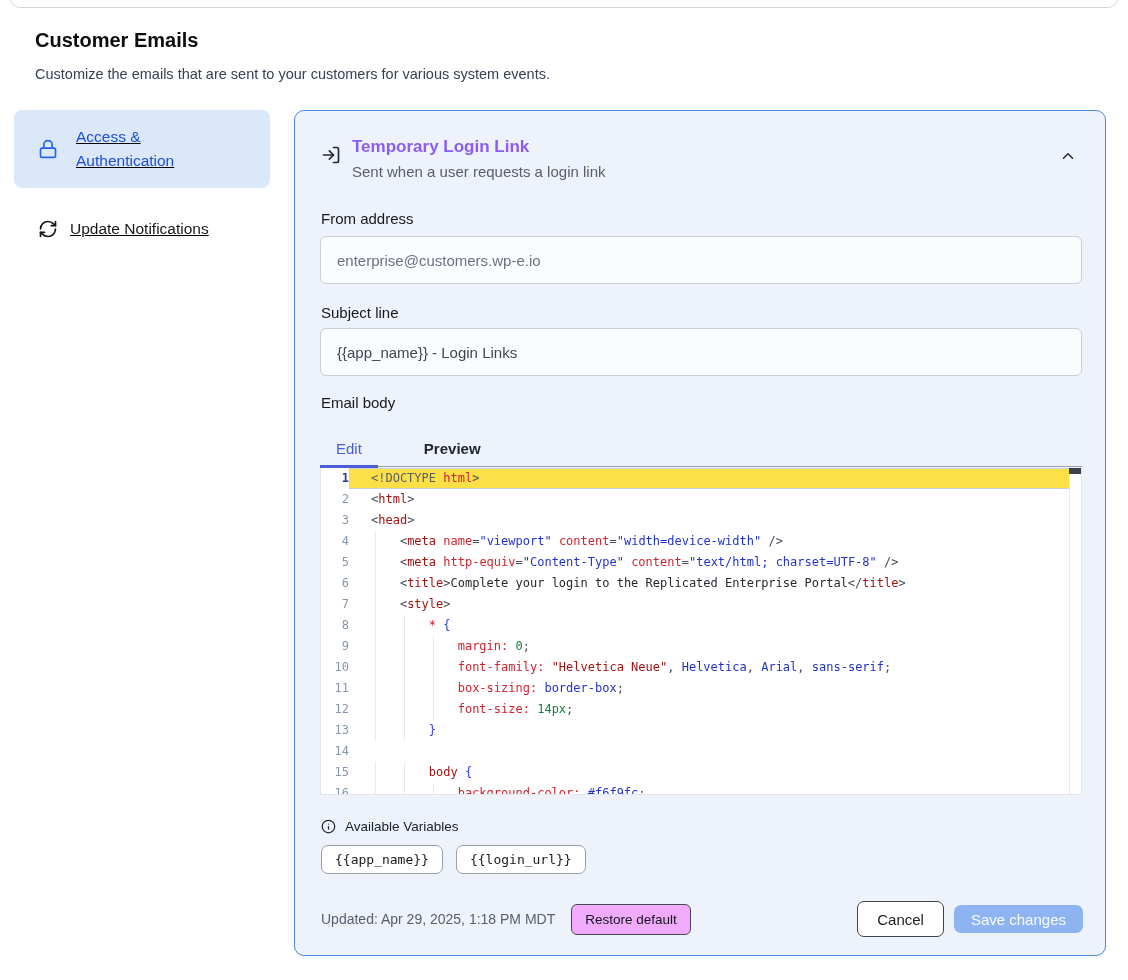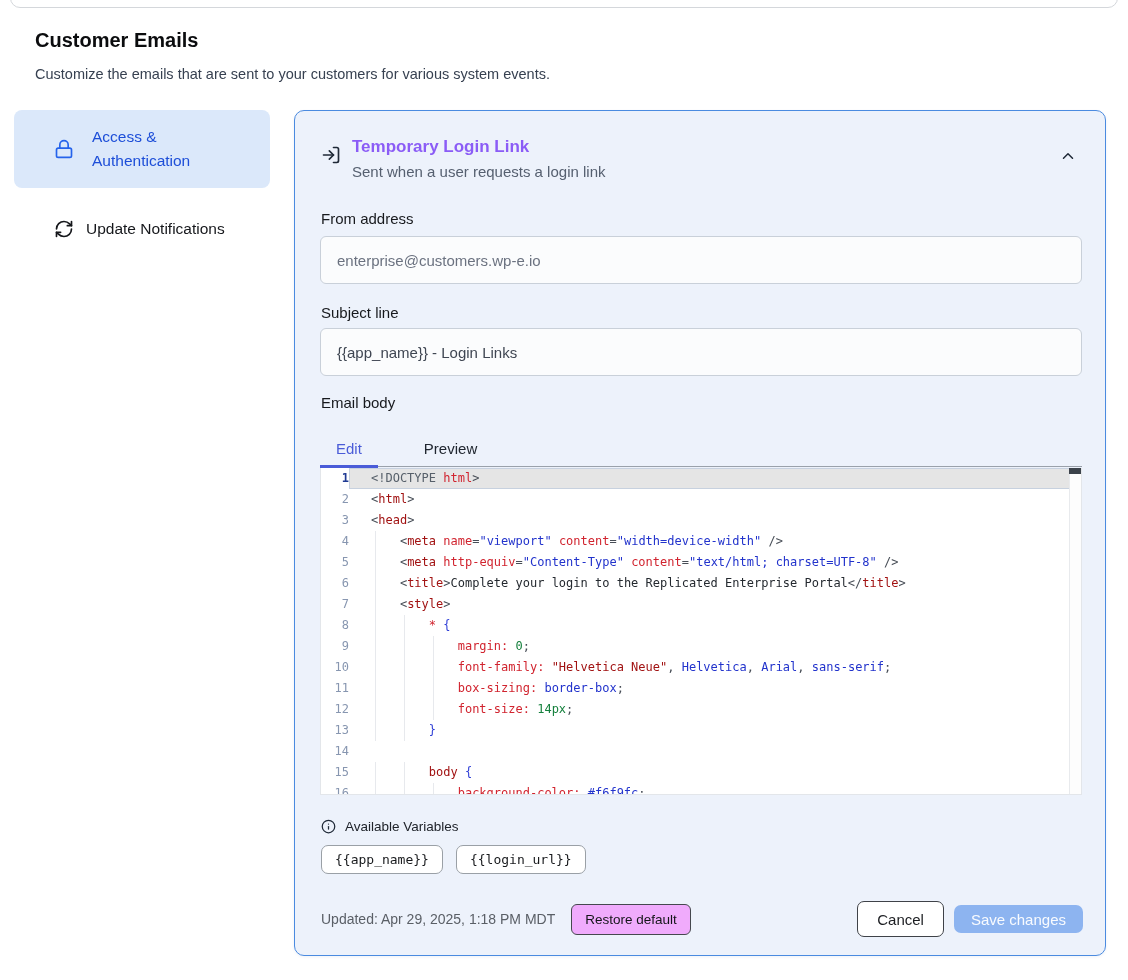--- a/index.html
+++ b/index.html
@@ -8,21 +8,21 @@
 
   
   .top-strip { position:absolute; left:10px; top:-12px; width:1108px; height:20px;
     border:1px solid #d4d7db; border-radius:12px; background:#fff; }
 
   .page-title { position:absolute; left:35px; top:29px; font-size:20px; font-weight:700; color:#0b0c0e; }
   .page-subtitle { position:absolute; left:35px; top:66px; font-size:14.5px; color:#374151; }
 
   
   .side-item { position:absolute; left:14px; width:256px; display:flex; align-items:center;
-    padding-left:40px; gap:18px; border-radius:8px; cursor:pointer; }
+    padding-left:24px; gap:18px; border-radius:8px; cursor:pointer;text-decoration:underline; }
   .side-item.active { top:110px; height:78px; background:#dbe8fa; }
   .side-item.active .side-label { color:#1d4ed8; }
   .side-item.plain { top:205px; height:48px;gap:12px; }
   .side-label { font-size:15.5px; line-height:24px; font-weight:500; color:#15171b; width:160px; }
 
   
   .card { position:absolute; left:294px; top:110px; width:812px; height:846px;
     background:#edf2fb; border:1px solid #4b8be0; border-radius:10px;
     box-shadow:0 1px 3px rgba(30,64,140,.07); }
 
@@ -36,33 +36,33 @@
   .text-input { position:absolute; left:25px; width:762px; height:48px; background:#fbfcfd;
     border:1px solid #c9d0d9; border-radius:6px; padding:0 16px; font-size:15px;
     font-family:"Liberation Sans", sans-serif; }
   .input-from { top:125px; color:#6b7280; }
   .input-subject { top:217px; color:#3f4652; }
 
   
   .tabs { position:absolute; left:25px; top:320px; width:762px; height:36px;
     border-bottom:1px solid #9aa1aa; display:flex; gap:30px; }
   .tab { background:none; border:none; padding:0 16px; font-size:15px; color:#212730;
-    cursor:pointer; position:relative; font-family:"Liberation Sans", sans-serif; }
+    cursor:pointer; position:relative; font-family:"Liberation Sans", sans-serif;font-weight:bold; }
   .tab.active { color:#4a5cd8; font-weight:500; }
   .tab.active::after { content:""; position:absolute; left:0; right:0; bottom:-2px; height:3px; background:#4a5cd8; }
 
   
   .editor { position:absolute; left:25px; top:357px; width:762px; height:327px; background:#fff;
     overflow:hidden; border:1px solid #e3e6ea; border-top:none;
     font-family:"DejaVu Sans Mono", monospace; font-size:12px; }
   .code-line { display:flex; height:21px; line-height:21px; white-space:pre; }
   .gutter { flex:0 0 28px; text-align:right; color:#8796b0; user-select:none; }
   .code-body { flex:1; position:relative; padding-left:22px; }
   .code-line.active .gutter { color:#1f3a93; font-weight:700; }
-  .code-line.active .code-body { background:#e5e5e5; box-shadow:inset 0 0 0 1px #c7d1df; margin-right:4px; }
+  .code-line.active .code-body { background:#fde047; box-shadow:inset 0 0 0 1px #c7d1df; margin-right:4px; }
   .guide { position:absolute; top:0; bottom:0; width:1px; background:#e7e9ed; }
   .tk-meta{color:#57606a} .tk-red{color:#d1242f} .tk-tag{color:#a11212}
   .tk-str{color:#2233cc} .tk-kw{color:#2233cc} .tk-brace{color:#2e3ed6}
   .tk-num{color:#15803d} .tk-pun{color:#474d56} .tk-plain{color:#24292f}
   .v-scrollbar { position:absolute; right:0; top:0; width:12px; height:100%;
     border-left:1px solid #e8eaed; background:#fdfdfd; }
   .v-thumb { position:absolute; top:0; right:0; width:12px; height:6px; background:#3c434b; }
 
   
   .vars-row { position:absolute; left:26px; top:708px; display:flex; align-items:center; gap:9px;

